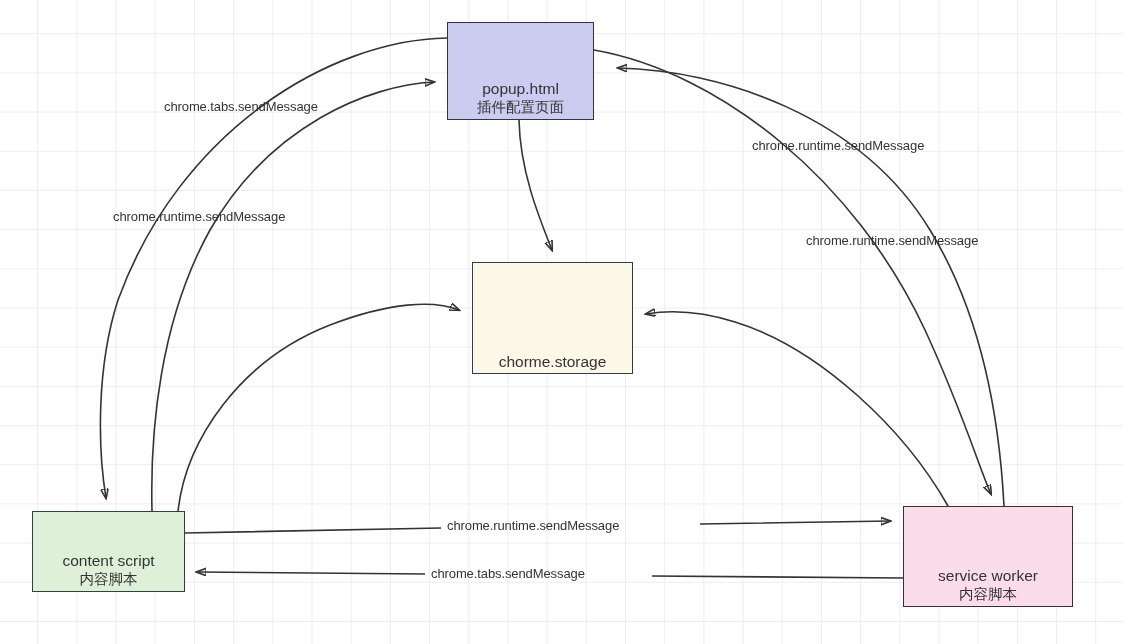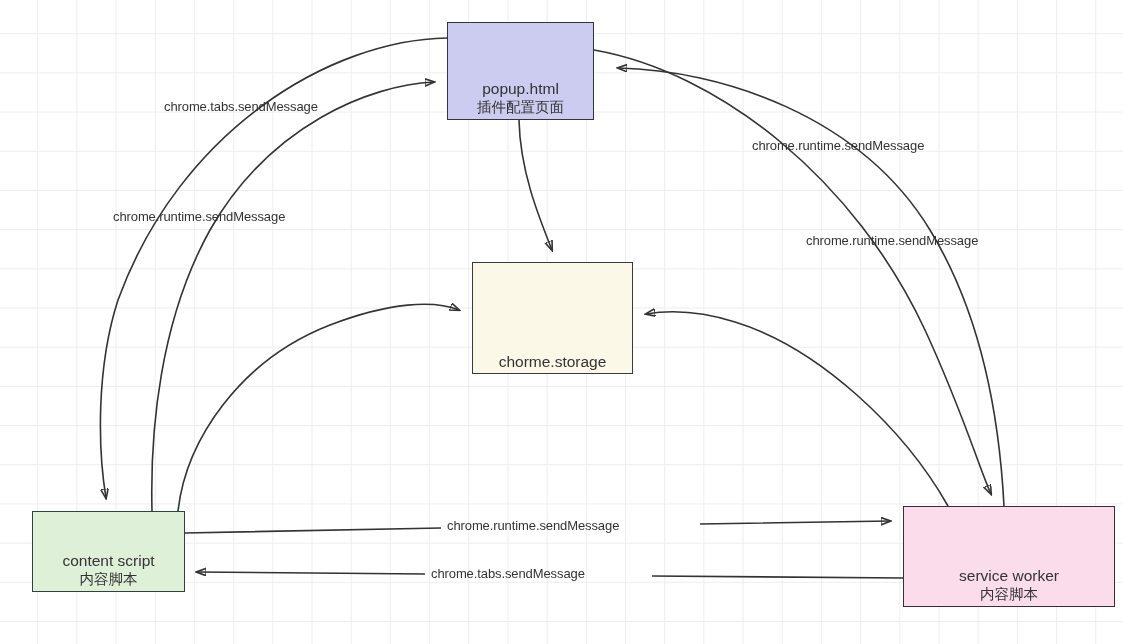--- a/index.html
+++ b/index.html
@@ -74,21 +74,21 @@
     left: 32px;
     top: 511px;
     width: 153px;
     height: 81px;
     background: #dff0d8;
     border-color: #30433a;
   }
   #node-worker {
     left: 903px;
     top: 506px;
-    width: 212px;
+    width: 170px;
     height: 101px;
     background: #fadcea;
     border-color: #3a2e36;
   }
   .edge-label {
     position: absolute;
     font-size: 13px;
     color: #333333;
     white-space: nowrap;
     background: rgba(255,255,255,0.0);

